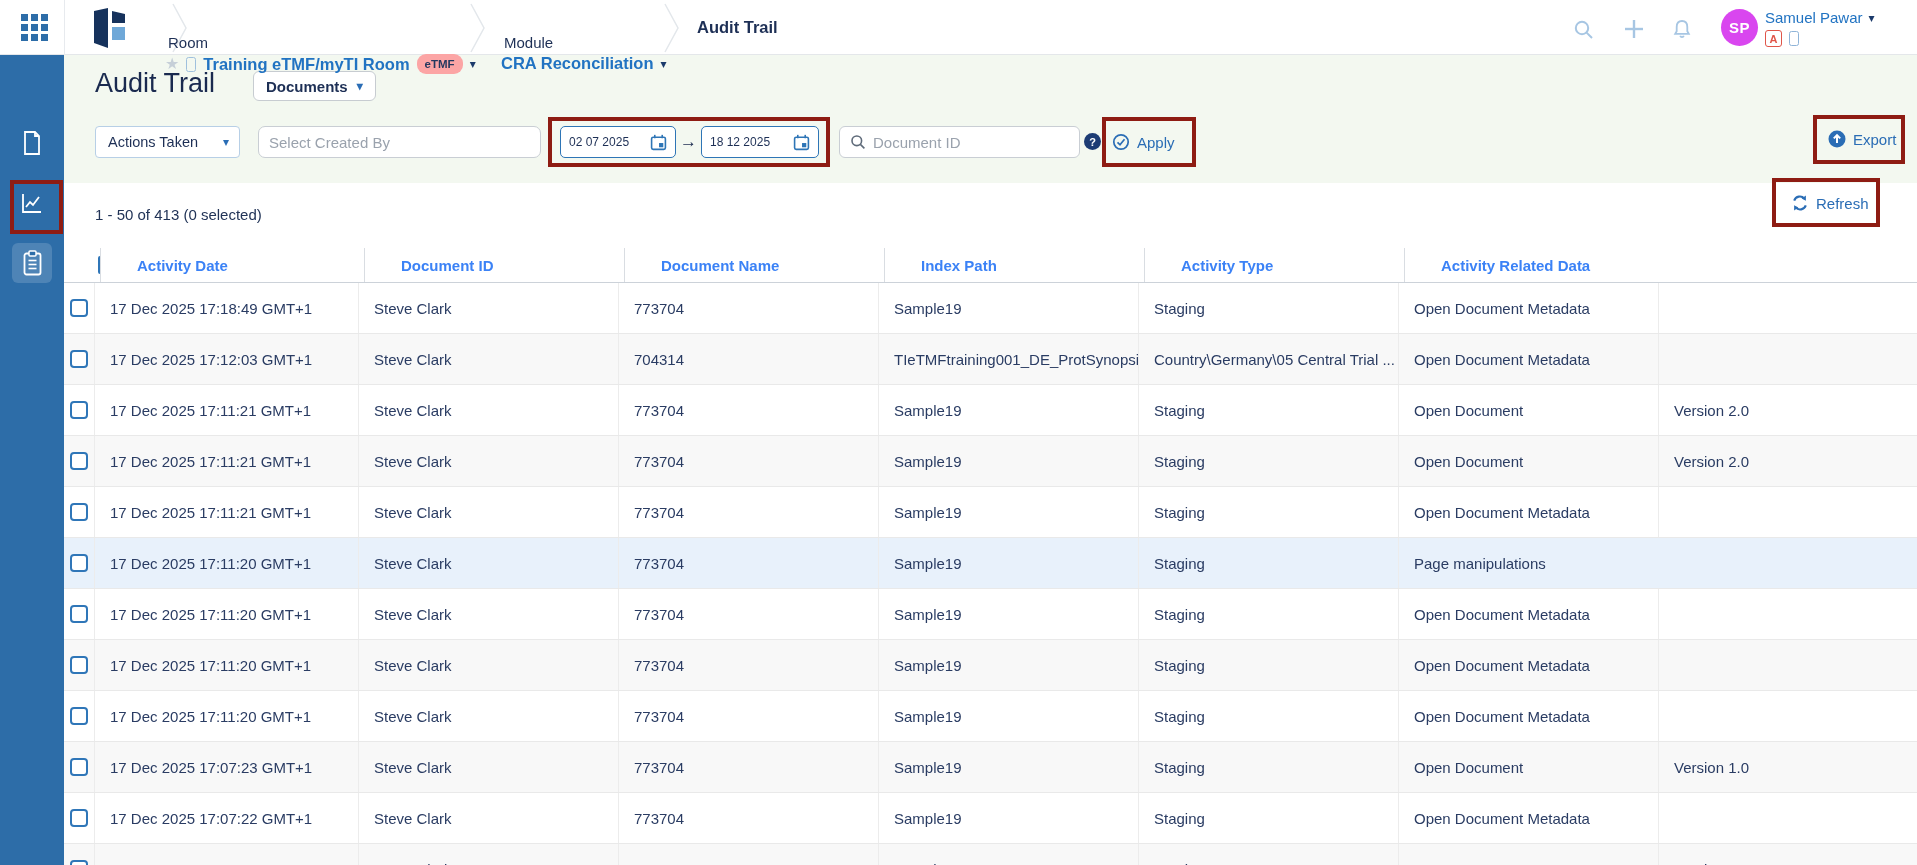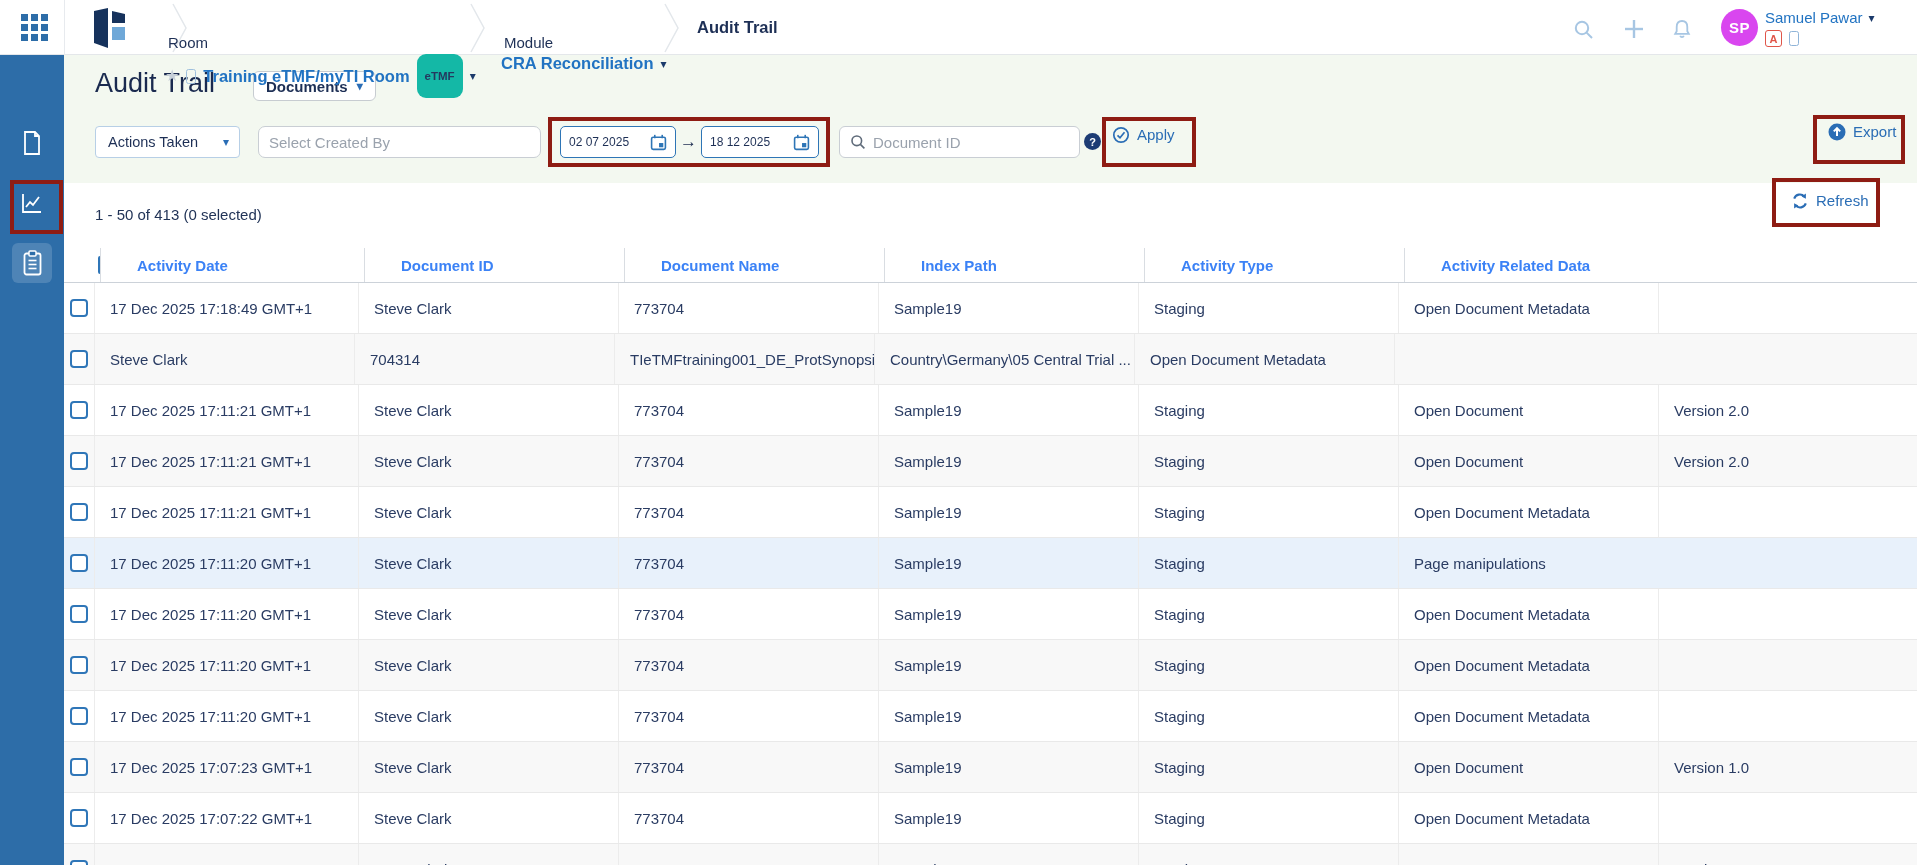--- a/index.html
+++ b/index.html
@@ -10,22 +10,22 @@
   .topbar { position:absolute; left:0; top:0; width:1917px; height:55px; background:#fff;
             border-bottom:1px solid #e4e7ea; z-index:5; }
   .grid-icon { position:absolute; left:21px; top:14px; }
   .topbar .vsep { position:absolute; left:64px; top:0; width:1px; height:55px; background:#e7eaee; }
   .brand { position:absolute; left:88px; top:7px; }
   .crumb-sep { position:absolute; top:3px; }
   .bc-block { position:absolute; top:6px;margin-top:28px; }
   .bc-label { font-size:15px; color:#1d2f55; margin-left:3px; }
   .bc-row { display:flex; align-items:center; gap:7px; margin-top:3px; }
   .bc-link { font-size:16.5px; font-weight:700; color:#2173c2; }
-  .pill { background:#14b8a6; color:#25395f; font-size:11.5px; font-weight:700;
-          padding:16px 8px; border-radius:9px; }
+  .pill { background:#fca5a5; color:#25395f; font-size:11.5px; font-weight:700;
+          padding:4px 8px; border-radius:9px; }
   .caret { color:#1b3a6b; font-size:12px; }
   .caret-blue { color:#2a6db5; font-size:12px; }
   .star { color:#c6cfd8; font-size:16px; line-height:1; }
   .mini-phone { width:10px; height:15px; border:1.5px solid #9fc0dd; border-radius:2.5px; }
   .crumb-current { position:absolute; left:697px; top:0; height:55px; display:flex; align-items:center;
                    font-size:16.5px; font-weight:700; color:#1d2f55; }
   .top-iconbtn { position:absolute; top:17px; width:24px; height:24px; display:flex;
                  align-items:center; justify-content:center; cursor:pointer; background:none; border:none; }
   .avatar { position:absolute; left:1721px; top:9px; width:37px; height:37px; border-radius:50%;
             background:#d946ef; color:#fff; font-size:15px; font-weight:700; display:flex;
@@ -56,21 +56,21 @@
   .field input { border:none; outline:none; flex:1; font-size:15px; color:#1d2f55; background:transparent;
                  font-family:"Liberation Sans", sans-serif; min-width:0; }
   .field input::placeholder { color:#9aa2ad; }
   .date-field { border:1px solid #2e75b6; border-radius:5px; padding:0 8px; gap:4px; }
   .date-field input { font-size:12px; }
   .range-arrow { position:absolute; left:680px; top:126px; height:32px; display:flex; align-items:center;
                  font-size:17px; color:#1a2a4f; z-index:2; }
   .help-circle { position:absolute; left:1084px; top:133px; width:17px; height:17px; border-radius:50%;
                  background:#1d3c74; color:#fff; font-size:11px; font-weight:700; display:flex;
                  align-items:center; justify-content:center; z-index:2; }
-  .btn-link { display:flex; align-items:flex-start; gap:7px; background:none; border:none; cursor:pointer;
+  .btn-link { display:flex; align-items:center; gap:7px; background:none; border:none; cursor:pointer;
               font-size:15px; color:#2a6db5; font-family:"Liberation Sans", sans-serif; z-index:2; }
   .apply-btn { position:absolute; left:1112px; top:126px; height:32px; }
   .export-btn { position:absolute; left:1828px; top:123px; height:32px; }
   .refresh-btn { position:absolute; left:1791px; top:192px; height:22px; }
   .count-text { position:absolute; left:95px; top:206px; font-size:15px; color:#223457; }
 
   
   .table { position:absolute; left:64px; top:248px; width:1853px; }
   .thead { display:flex; height:35px; border-bottom:1px solid #ccd2d9; background:#fff; }
   .thead .tcell { font-weight:700; color:#3b82f6; border-left:1px solid #d9dde2;padding-left:36px; }
@@ -305,20 +305,21 @@
         <div class="tcell col-3">773704</div>
         <div class="tcell col-4">Sample19</div>
         <div class="tcell col-5">Staging</div>
         <div class="tcell col-6">Open Document Metadata</div>
         <div class="tcell col-7"></div>
       </div>
       <div class="trow even">
         <div class="tcell col-0">
           <span class="checkbox"></span>
         </div>
+        <div class="tcell col-1">17 Dec 2025 17:12:03 GMT+1</div>
         <div class="tcell col-2">Steve Clark</div>
         <div class="tcell col-3">704314</div>
         <div class="tcell col-4">TIeTMFtraining001_DE_ProtSynopsis</div>
         <div class="tcell col-5">Country\Germany\05 Central Trial ...</div>
         <div class="tcell col-6">Open Document Metadata</div>
         <div class="tcell col-7"></div>
       </div>
       <div class="trow">
         <div class="tcell col-0">
           <span class="checkbox"></span>

